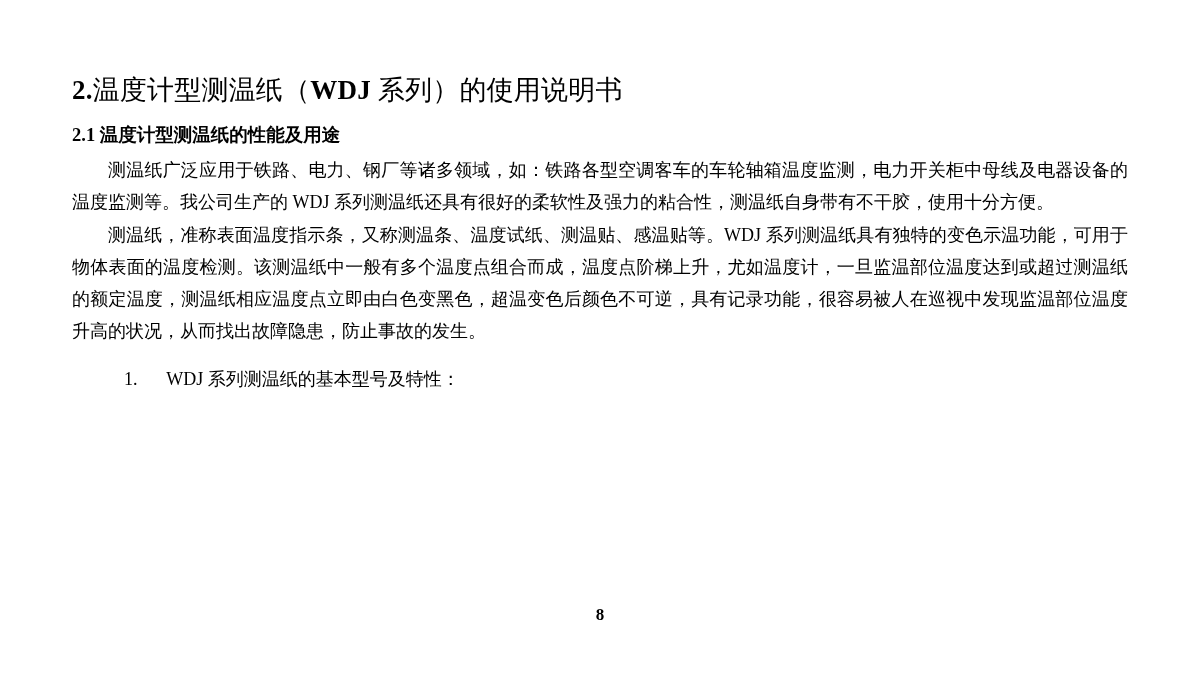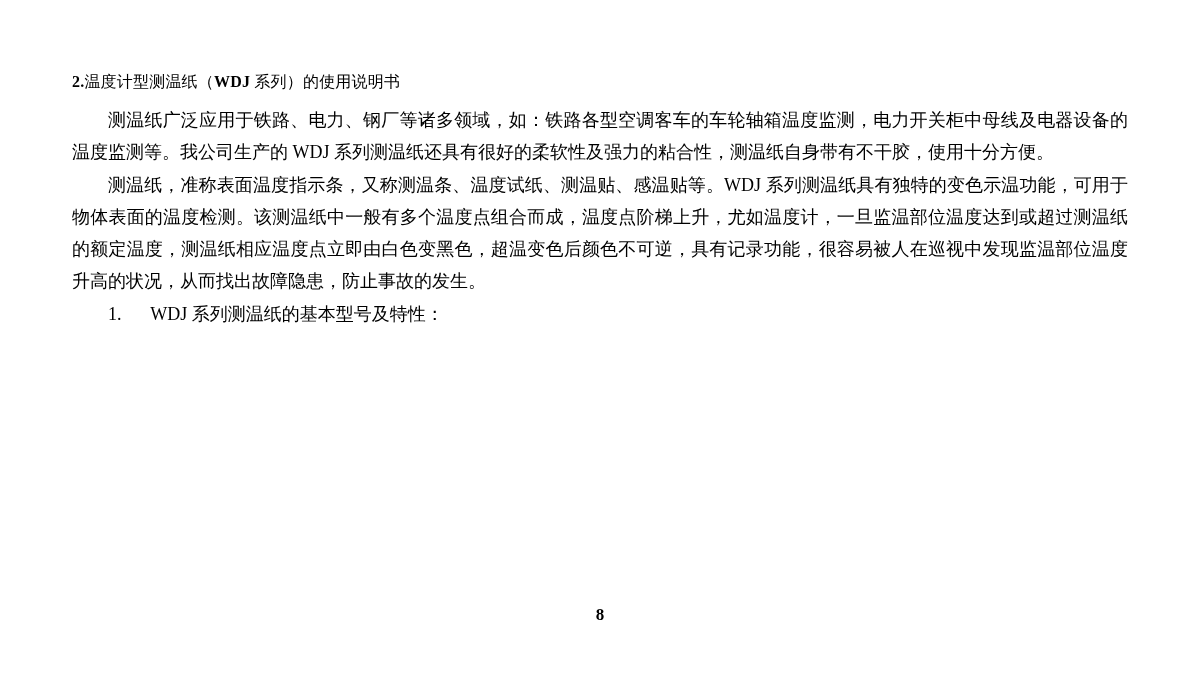--- a/index.html
+++ b/index.html
@@ -21,21 +21,21 @@
     top: 0;
     width: 1200px;
     height: 681px;
     box-sizing: border-box;
     padding: 70px 72px 0 72px;
   }
   .doc-body {
     width: 1056px;
   }
   .h-title {
-    font-size: 16px;
+    font-size: 27px;
     font-weight: normal;
     line-height: 1.5;
     margin: 0 0 10px 0;
     letter-spacing: 0.2px;
   }
   .h-title .num,
   .h-title .wdj {
     font-weight: bold;
   }
   .h-sub {
@@ -53,21 +53,21 @@
     text-align: justify;
     text-justify: inter-ideograph;
     text-indent: 2em;
   }
   p.para.nofirst {
     text-indent: 0;
   }
   .list-item {
     font-size: 18px;
     line-height: 1.78;
-    margin: 0;
+    margin: 16px;
     text-indent: 2em;
   }
   .list-item .lnum {
     margin-right: 1.6em;
   }
   .pageno {
     position: absolute;
     left: 0;
     top: 605px;
     width: 1200px;
@@ -78,20 +78,21 @@
   }
 </style>
 </head>
 <body>
 
 <div class="page">
   <div class="doc-body">
 
     <h1 class="h-title"><span class="num">2.</span><span>温度计型测温纸（</span><span class="wdj">WDJ</span><span> 系列）的使用说明书</span></h1>
 
+    <h2 class="h-sub"><span class="num">2.1</span>&nbsp;<span>温度计型测温纸的性能及用途</span></h2>
 
     <p class="para">测温纸广泛应用于铁路、电力、钢厂等诸多领域，如：铁路各型空调客车的车轮轴箱温度监测，电力开关柜中母线及电器设备的温度监测等。我公司生产的 WDJ 系列测温纸还具有很好的柔软性及强力的粘合性，测温纸自身带有不干胶，使用十分方便。</p>
 
     <p class="para">测温纸，准称表面温度指示条，又称测温条、温度试纸、测温贴、感温贴等。WDJ 系列测温纸具有独特的变色示温功能，可用于物体表面的温度检测。该测温纸中一般有多个温度点组合而成，温度点阶梯上升，尤如温度计，一旦监温部位温度达到或超过测温纸的额定温度，测温纸相应温度点立即由白色变黑色，超温变色后颜色不可逆，具有记录功能，很容易被人在巡视中发现监温部位温度升高的状况，从而找出故障隐患，防止事故的发生。</p>
 
 
     <p class="list-item"><span class="lnum">1.</span><span>WDJ 系列测温纸的基本型号及特性：</span></p>
 
 
   </div>

